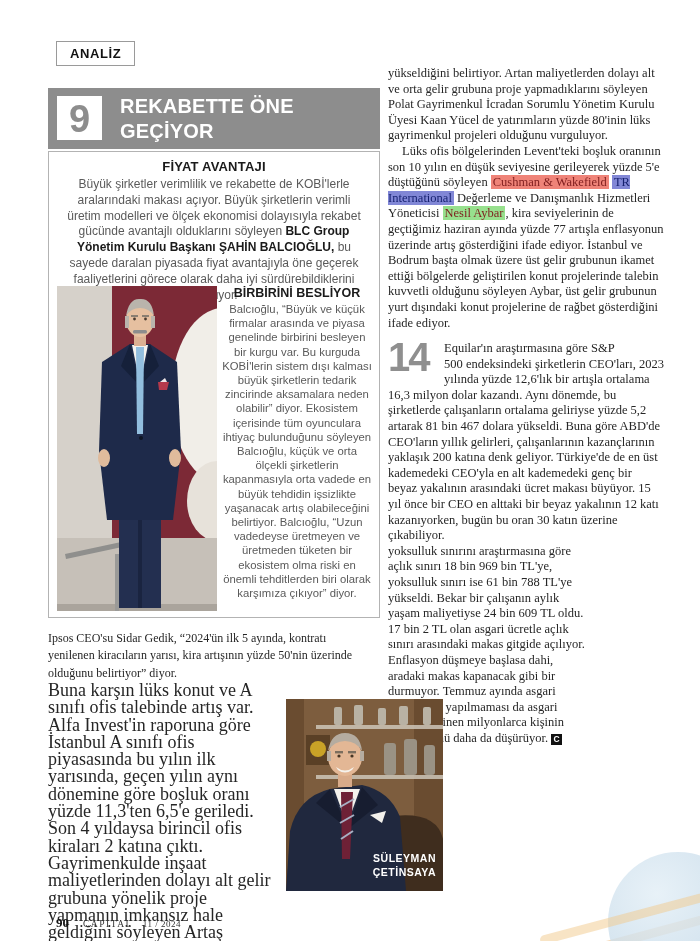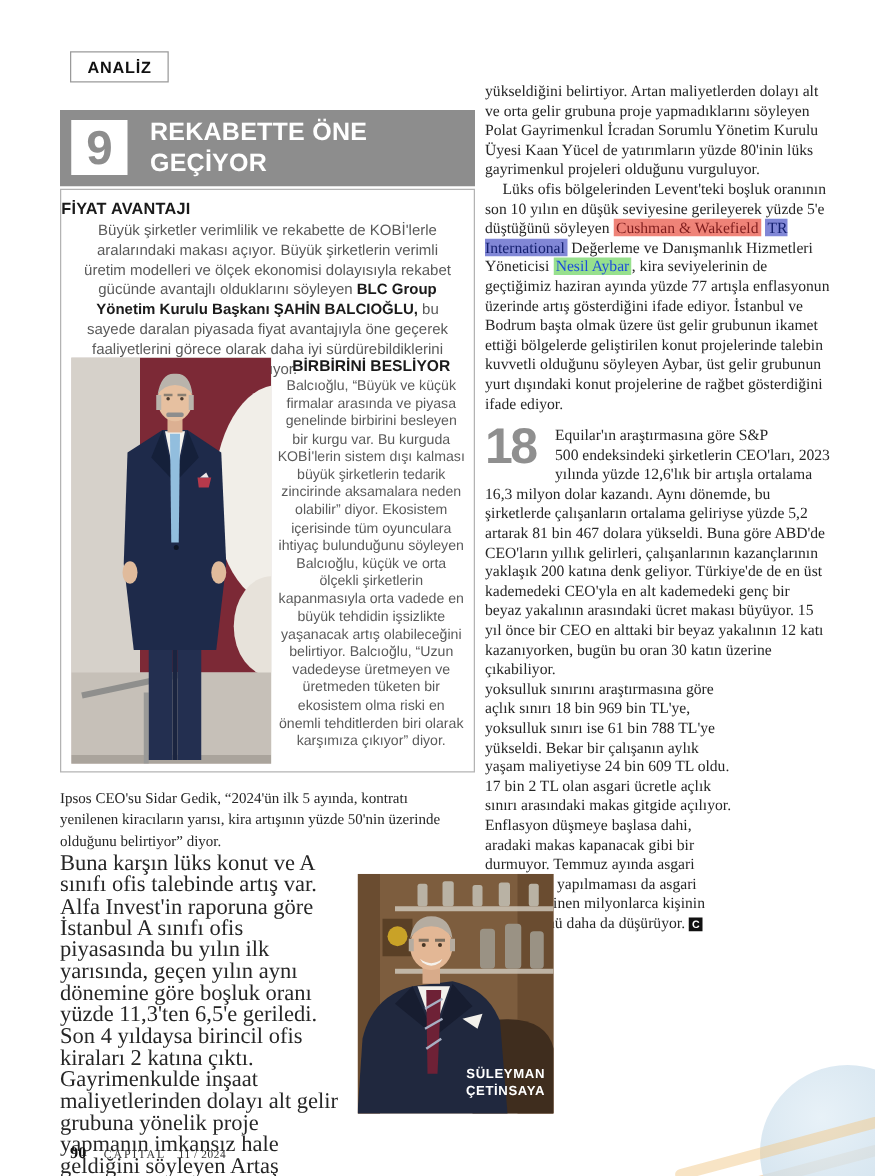--- a/index.html
+++ b/index.html
@@ -10,38 +10,38 @@
           font-size:13px;font-weight:bold;letter-spacing:.6px;color:#111;background:#fff;margin-top:10px;}
   
   .banner{position:absolute;left:48px;top:88px;width:332px;height:61px;background:#8d8d8d;}
   .num9box{position:absolute;left:9px;top:8px;width:45px;height:44px;background:#ffffff;
            text-align:center;line-height:46px;font-size:38px;font-weight:bold;color:#8d8d8d;}
   .banner-title{position:absolute;left:72px;top:6px;color:#ffffff;font-weight:bold;
                 font-size:20px;line-height:25px;letter-spacing:.2px;}
   
   .fbox{position:absolute;left:48px;top:151px;width:332px;height:467px;border:1.5px solid #b3b3b3;
         box-sizing:border-box;background:#fff;}
-  .fbox-h1{margin-top:7px;font-size:13px;font-weight:bold;color:#1a1a1a;letter-spacing:.2px;}
+  .fbox-h1{margin-top:7px;text-align:center;font-size:13px;font-weight:bold;color:#1a1a1a;letter-spacing:.2px;}
   .fbox-p1{margin:3px auto 0 auto;width:306px;text-align:center;font-size:12px;line-height:15.8px;color:#5a5a5a;}
   .fbox-p1 b{color:#1a1a1a;}
   .photo1{position:absolute;left:8px;top:134px;width:160px;height:325px;overflow:hidden;background:#cfc9c2;}
   .fcol2{position:absolute;left:172px;top:134px;width:152px;height:325px;overflow:hidden;}
   .fbox-h2{text-align:center;font-size:12.5px;font-weight:bold;color:#1a1a1a;margin-bottom:2px;}
   .fbox-p2{text-align:center;font-size:11.3px;line-height:14.2px;color:#5a5a5a;}
   
   .serif{font-family:"Liberation Serif",serif;color:#262626;}
   .lc-a{position:absolute;left:48px;top:630px;width:316px;font-size:12px;line-height:17.3px;}
   .lc-b{position:absolute;left:48px;top:682px;width:234px;font-size:18px;line-height:17.3px;}
   .right-col{position:absolute;left:388px;top:66px;width:276px;font-size:12.5px;line-height:15.6px;z-index:2;}
   .right-col p{margin:0;}
   .indent{text-indent:14px;}
   .hl{padding:0 2px;}
   .hl-red{background:#ef8378;color:#7f1d1d;}
   .hl-blue{background:#8187d6;color:#141f6e;}
-  .hl-green{background:#97e08d;color:#1d4ed8;}
+  .hl-green{background:#97e08d;color:#7f1d1d;}
   
   .sec10{margin-top:10px;}
   .sec10-num{float:left;width:52px;height:34px;font-family:"Liberation Sans",sans-serif;
              font-size:40px;font-weight:bold;color:#8f8f8f;line-height:32px;letter-spacing:-2px;margin-right:4px;}
   .sec10-head{font-family:"Liberation Sans",sans-serif;font-size:13.5px;font-weight:bold;
               color:#111;line-height:17px;letter-spacing:.2px;padding-top:1px;}
   .narrow-right{margin-left:76px;width:199px;}
   .endmark{display:inline-block;width:11px;height:11px;background:#111;color:#fff;
            font-family:"Liberation Sans",sans-serif;font-size:8.5px;font-weight:bold;
            text-align:center;line-height:11px;vertical-align:baseline;}
@@ -187,21 +187,21 @@
       <text x="150" y="163" text-anchor="end" font-family="Liberation Sans, sans-serif" font-size="10.5" font-weight="bold" letter-spacing="0.5" fill="#ffffff">SÜLEYMAN</text>
       <text x="150" y="177" text-anchor="end" font-family="Liberation Sans, sans-serif" font-size="10.5" font-weight="bold" letter-spacing="0.5" fill="#ffffff">ÇETİNSAYA</text>
     </svg>
   </div>
 
   <div class="right-col serif">
     <p>yükseldiğini belirtiyor. Artan maliyetlerden dolayı alt ve orta gelir grubuna proje yapmadıklarını söyleyen Polat Gayrimenkul İcradan Sorumlu Yönetim Kurulu Üyesi Kaan Yücel de yatırımların yüzde 80'inin lüks gayrimenkul projeleri olduğunu vurguluyor.</p>
     <p class="indent"><span>Lüks ofis bölgelerinden Levent'teki boşluk oranının son 10 yılın en düşük seviyesine gerileyerek yüzde 5'e düştüğünü söyleyen </span><span class="hl hl-red">Cushman &amp; Wakefield</span><span> </span><span class="hl hl-blue">TR International</span><span> Değerleme ve Danışmanlık Hizmetleri Yöneticisi </span><span class="hl hl-green">Nesil Aybar</span><span>, kira seviyelerinin de geçtiğimiz haziran ayında yüzde 77 artışla enflasyonun üzerinde artış gösterdiğini ifade ediyor. İstanbul ve Bodrum başta olmak üzere üst gelir grubunun ikamet ettiği bölgelerde geliştirilen konut projelerinde talebin kuvvetli olduğunu söyleyen Aybar, üst gelir grubunun yurt dışındaki konut projelerine de rağbet gösterdiğini ifade ediyor.</span></p>
 
     <div class="sec10">
-      <div class="sec10-num">18</div>
+      <div class="sec10-num">14</div>
       <div>Equilar'ın araştırmasına göre S&amp;P</div>
       <p>500 endeksindeki şirketlerin CEO'ları, 2023 yılında yüzde 12,6'lık bir artışla ortalama 16,3 milyon dolar kazandı. Aynı dönemde, bu şirketlerde çalışanların ortalama geliriyse yüzde 5,2 artarak 81 bin 467 dolara yükseldi. Buna göre ABD'de CEO'ların yıllık gelirleri, çalışanlarının kazançlarının yaklaşık 200 katına denk geliyor. Türkiye'de de en üst kademedeki CEO'yla en alt kademedeki genç bir beyaz yakalının arasındaki ücret makası büyüyor. 15 yıl önce bir CEO en alttaki bir beyaz yakalının 12 katı kazanıyorken, bugün bu oran 30 katın üzerine çıkabiliyor.</p>
       <p class="narrow-right"><span>yoksulluk sınırını araştırmasına göre açlık sınırı 18 bin 969 bin TL'ye, yoksulluk sınırı ise 61 bin 788 TL'ye yükseldi. Bekar bir çalışanın aylık yaşam maliyetiyse 24 bin 609 TL oldu. 17 bin 2 TL olan asgari ücretle açlık sınırı arasındaki makas gitgide açılıyor. Enflasyon düşmeye başlasa dahi, aradaki makas kapanacak gibi bir durmuyor. Temmuz ayında asgari ücrete zam yapılmaması da asgari ücretle geçinen milyonlarca kişinin alım gücünü daha da düşürüyor. </span><span class="endmark">C</span></p>
     </div>
   </div>
 
   <div class="footer">
     <span class="pnum">90</span><span class="mag">CAPITAL</span><span class="issue">11 / 2024</span>
   </div>
 

